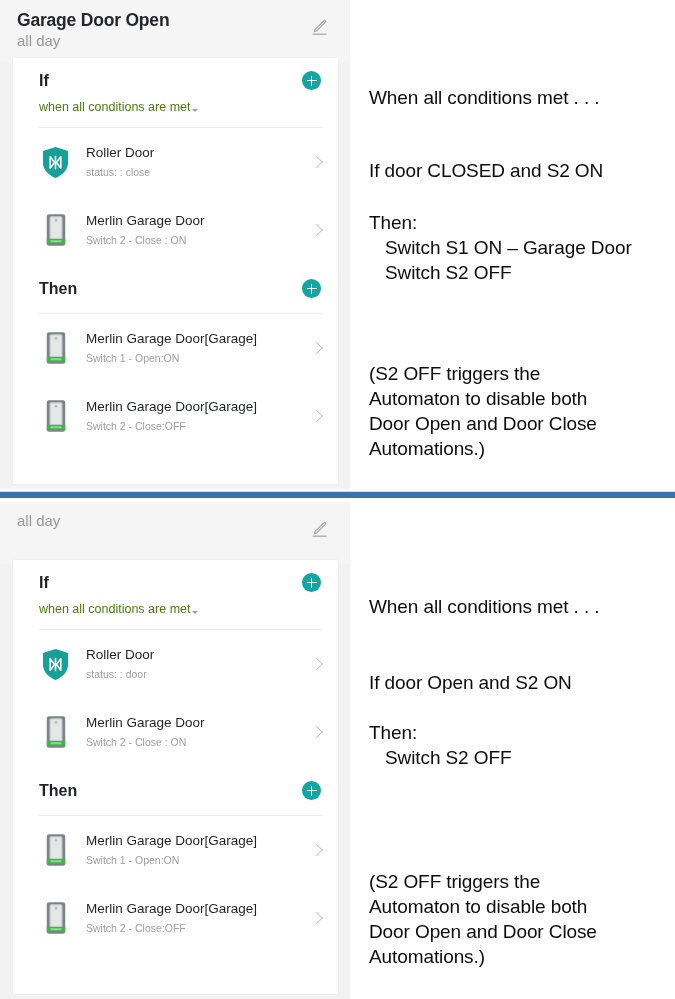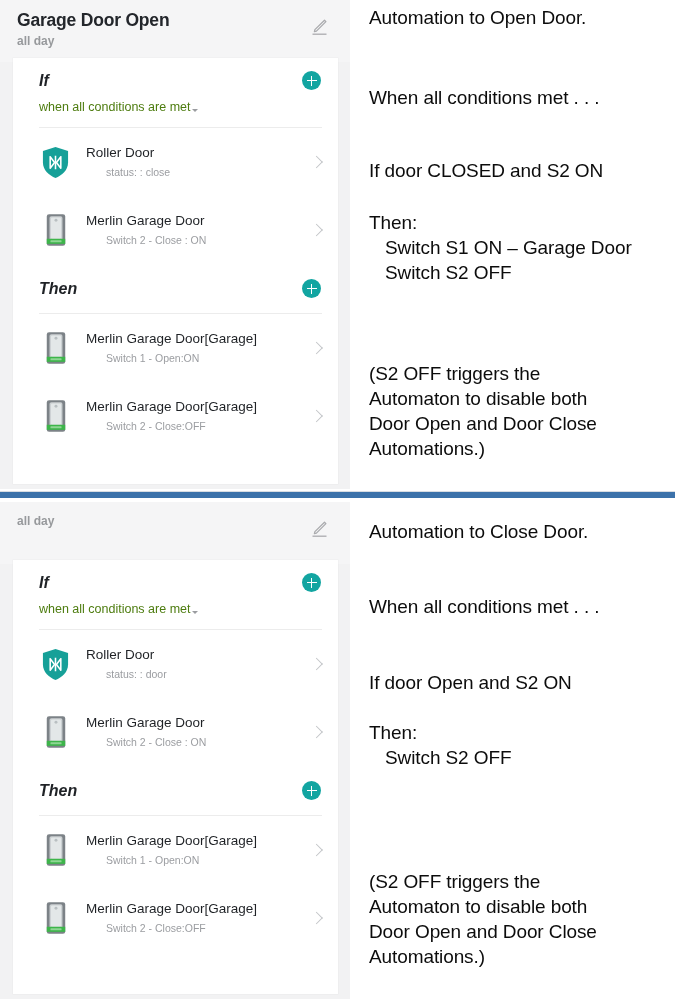--- a/index.html
+++ b/index.html
@@ -42,42 +42,42 @@
     position: relative;
     background: #f5f5f6;
     padding: 9px 14px 9px 17px;
     height: 62px;
   }
   .automation-title {
     font-size: 17.5px; font-weight: bold; color: #23262b;
     letter-spacing: -0.2px; line-height: 22px;
   }
   .automation-sub {
-    font-size: 12px; color: #97999c; line-height: 16px; margin-top: 2px; font-weight: bold;
+    font-size: 15px; color: #97999c; line-height: 16px; margin-top: 2px;
   }
   .edit-pencil {
     position: absolute; right: 20px; top: 16px;
     width: 22px; height: 22px; cursor: pointer;
   }
 
   
   .card {
     position: absolute; left: 13px; width: 325px;
     background: #ffffff;
     box-shadow: 0 0 0 0.5px rgba(0,0,0,0.035);
   }
   #card-open  { top: 58px; height: 426px; }
   #card-close { top: 58px; height: 434px; }
 
   .section-head {
     position: relative;
     padding: 12px 16px 0 26px;
   }
   .section-title {
-    font-size: 16px; font-weight: bold; color: #1f2226; line-height: 22px; font-style: italic;
+    font-size: 16px; font-weight: bold; color: #1f2226; line-height: 22px;
   }
   .section-sub {
     font-size: 12.5px; color: #4d7c0f; line-height: 18px;
     margin-top: 6px; padding-bottom: 11px;
     display: flex; align-items: center;
   }
   .caret {
     display: inline-block; margin-left: 2px;
     border-left: 3px solid transparent; border-right: 3px solid transparent;
     border-top: 3.5px solid #9a9ca0; transform: translateY(3px);
@@ -109,21 +109,20 @@
     margin-right: 14px;
   }
   .dev-text { flex: 1 1 auto; min-width: 0; }
   .dev-name {
     font-size: 13.5px; color: #1f2226; line-height: 18px;
     white-space: nowrap;
   }
   .dev-status {
     font-size: 10.5px; color: #9b9da1; line-height: 15px; margin-top: 3px;
     white-space: nowrap;
-    margin-left: 20px;
   }
   .chevron {
     position: absolute; right: 17px; top: 50%;
     width: 9px; height: 9px;
     border-top: 1.5px solid #c3c5c8; border-right: 1.5px solid #c3c5c8;
     transform: translateY(-50%) rotate(45deg);
   }
 
   
   .note-line {
@@ -238,23 +237,20 @@
             <div class="dev-name">Merlin Garage Door[Garage]</div>
             <div class="dev-status">Switch 2 - Close:OFF</div>
           </div>
           <div class="chevron"></div>
         </div>
 
       </div>
     </div>
 
     <div class="note-col">
-      <div class="note-block" style="top:5px;">
-        <div class="note-line">Automation to Open Door.</div>
-      </div>
       <div class="note-block" style="top:85px;">
         <div class="note-line">When all conditions met . . .</div>
       </div>
       <div class="note-block" style="top:158px;">
         <div class="note-line">If door CLOSED and S2 ON</div>
       </div>
       <div class="note-block" style="top:210px;">
         <div class="note-line">Then:</div>
         <div class="note-line note-indent">Switch S1 ON – Garage Door</div>
         <div class="note-line note-indent">Switch S2 OFF</div>
@@ -370,23 +366,20 @@
             <div class="dev-name">Merlin Garage Door[Garage]</div>
             <div class="dev-status">Switch 2 - Close:OFF</div>
           </div>
           <div class="chevron"></div>
         </div>
 
       </div>
     </div>
 
     <div class="note-col">
-      <div class="note-block" style="top:17px;">
-        <div class="note-line">Automation to Close Door.</div>
-      </div>
       <div class="note-block" style="top:92px;">
         <div class="note-line">When all conditions met . . .</div>
       </div>
       <div class="note-block" style="top:168px;">
         <div class="note-line">If door Open and S2 ON</div>
       </div>
       <div class="note-block" style="top:218px;">
         <div class="note-line">Then:</div>
         <div class="note-line note-indent">Switch S2 OFF</div>
       </div>

